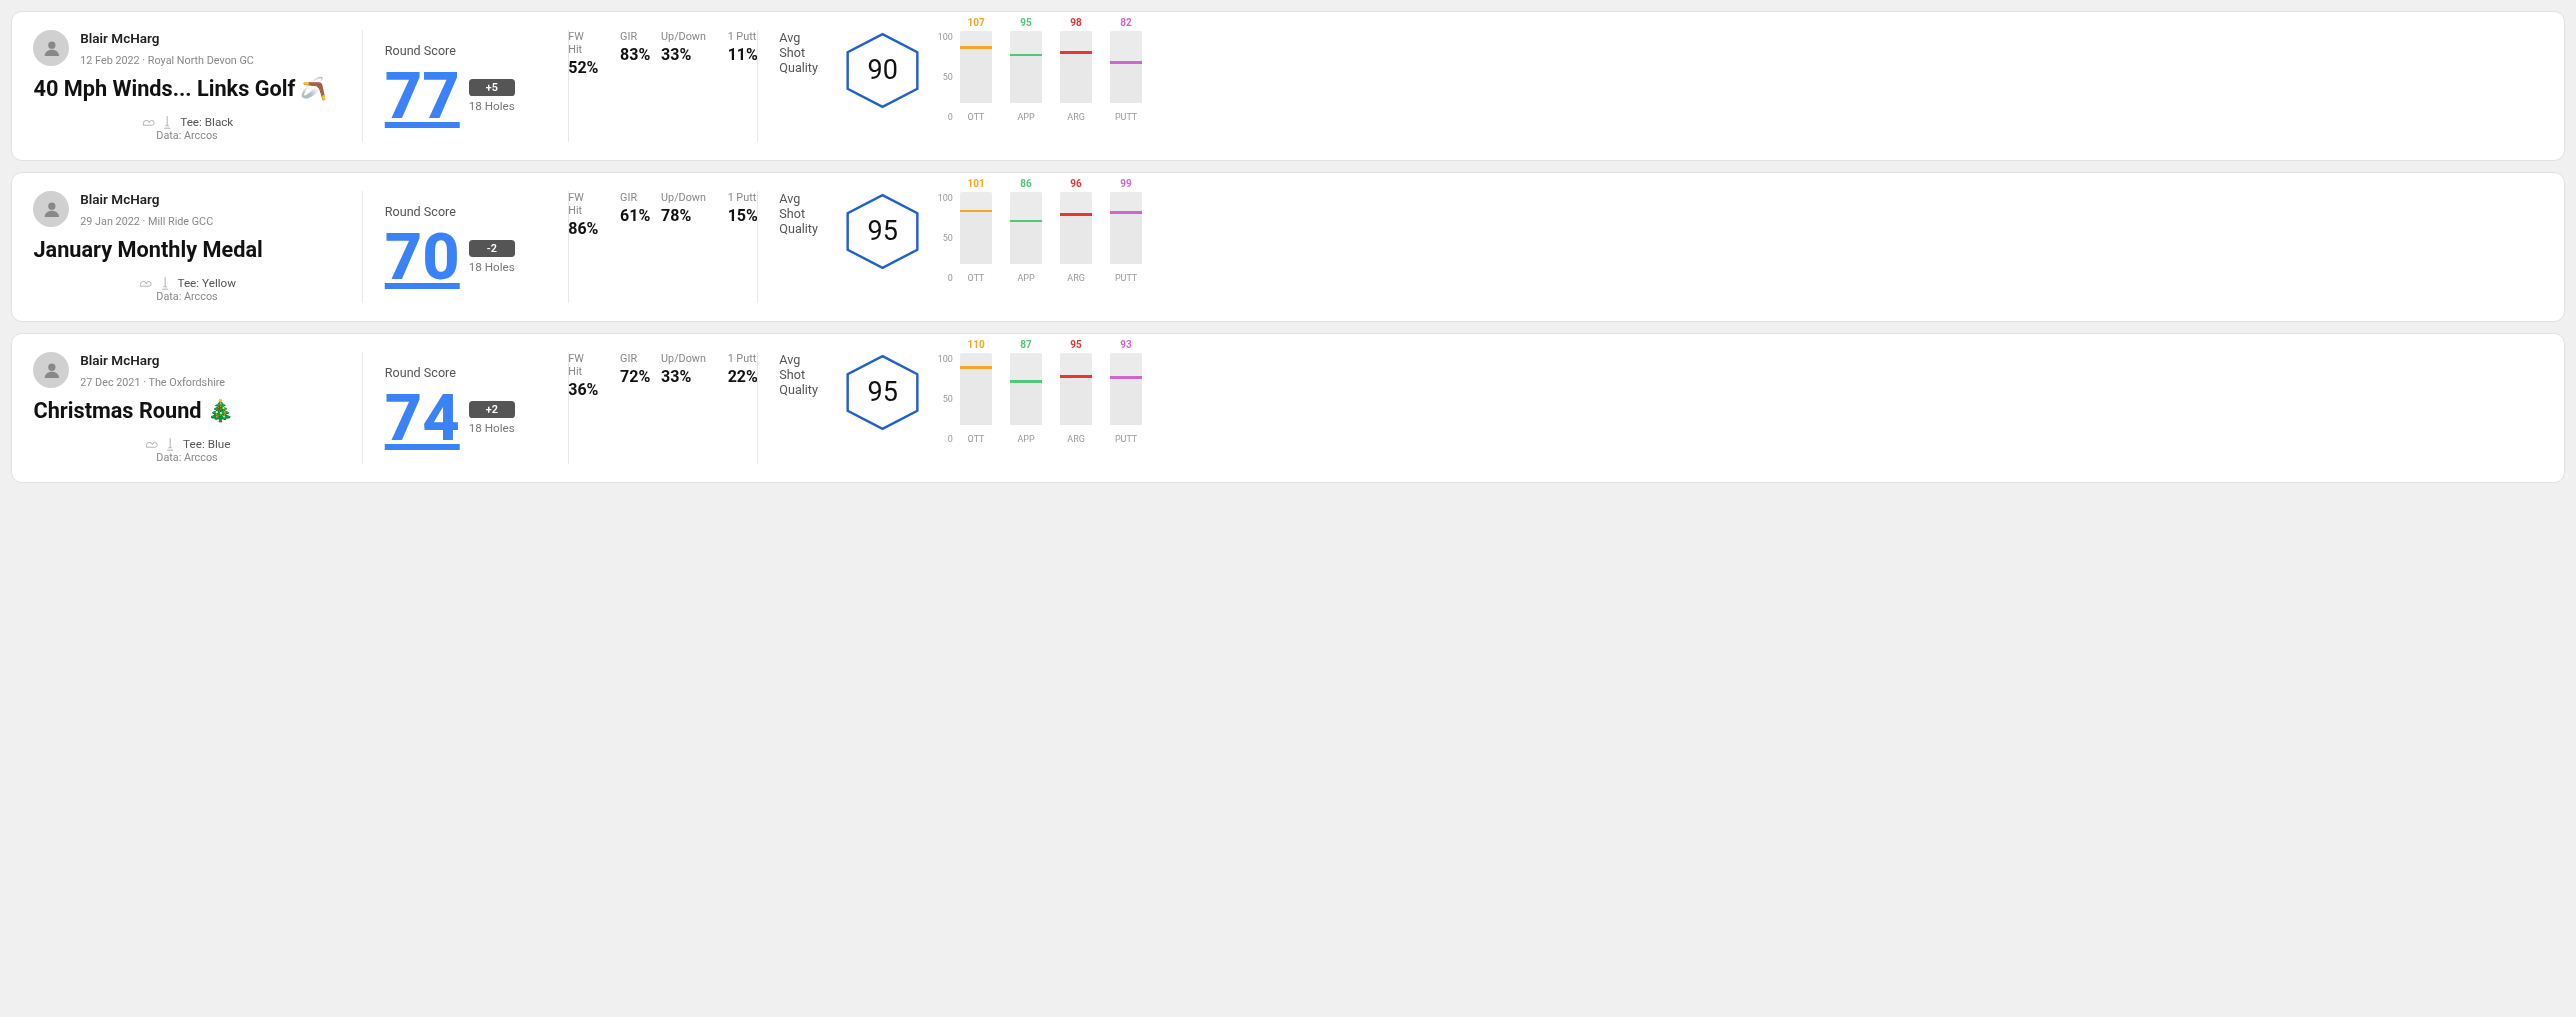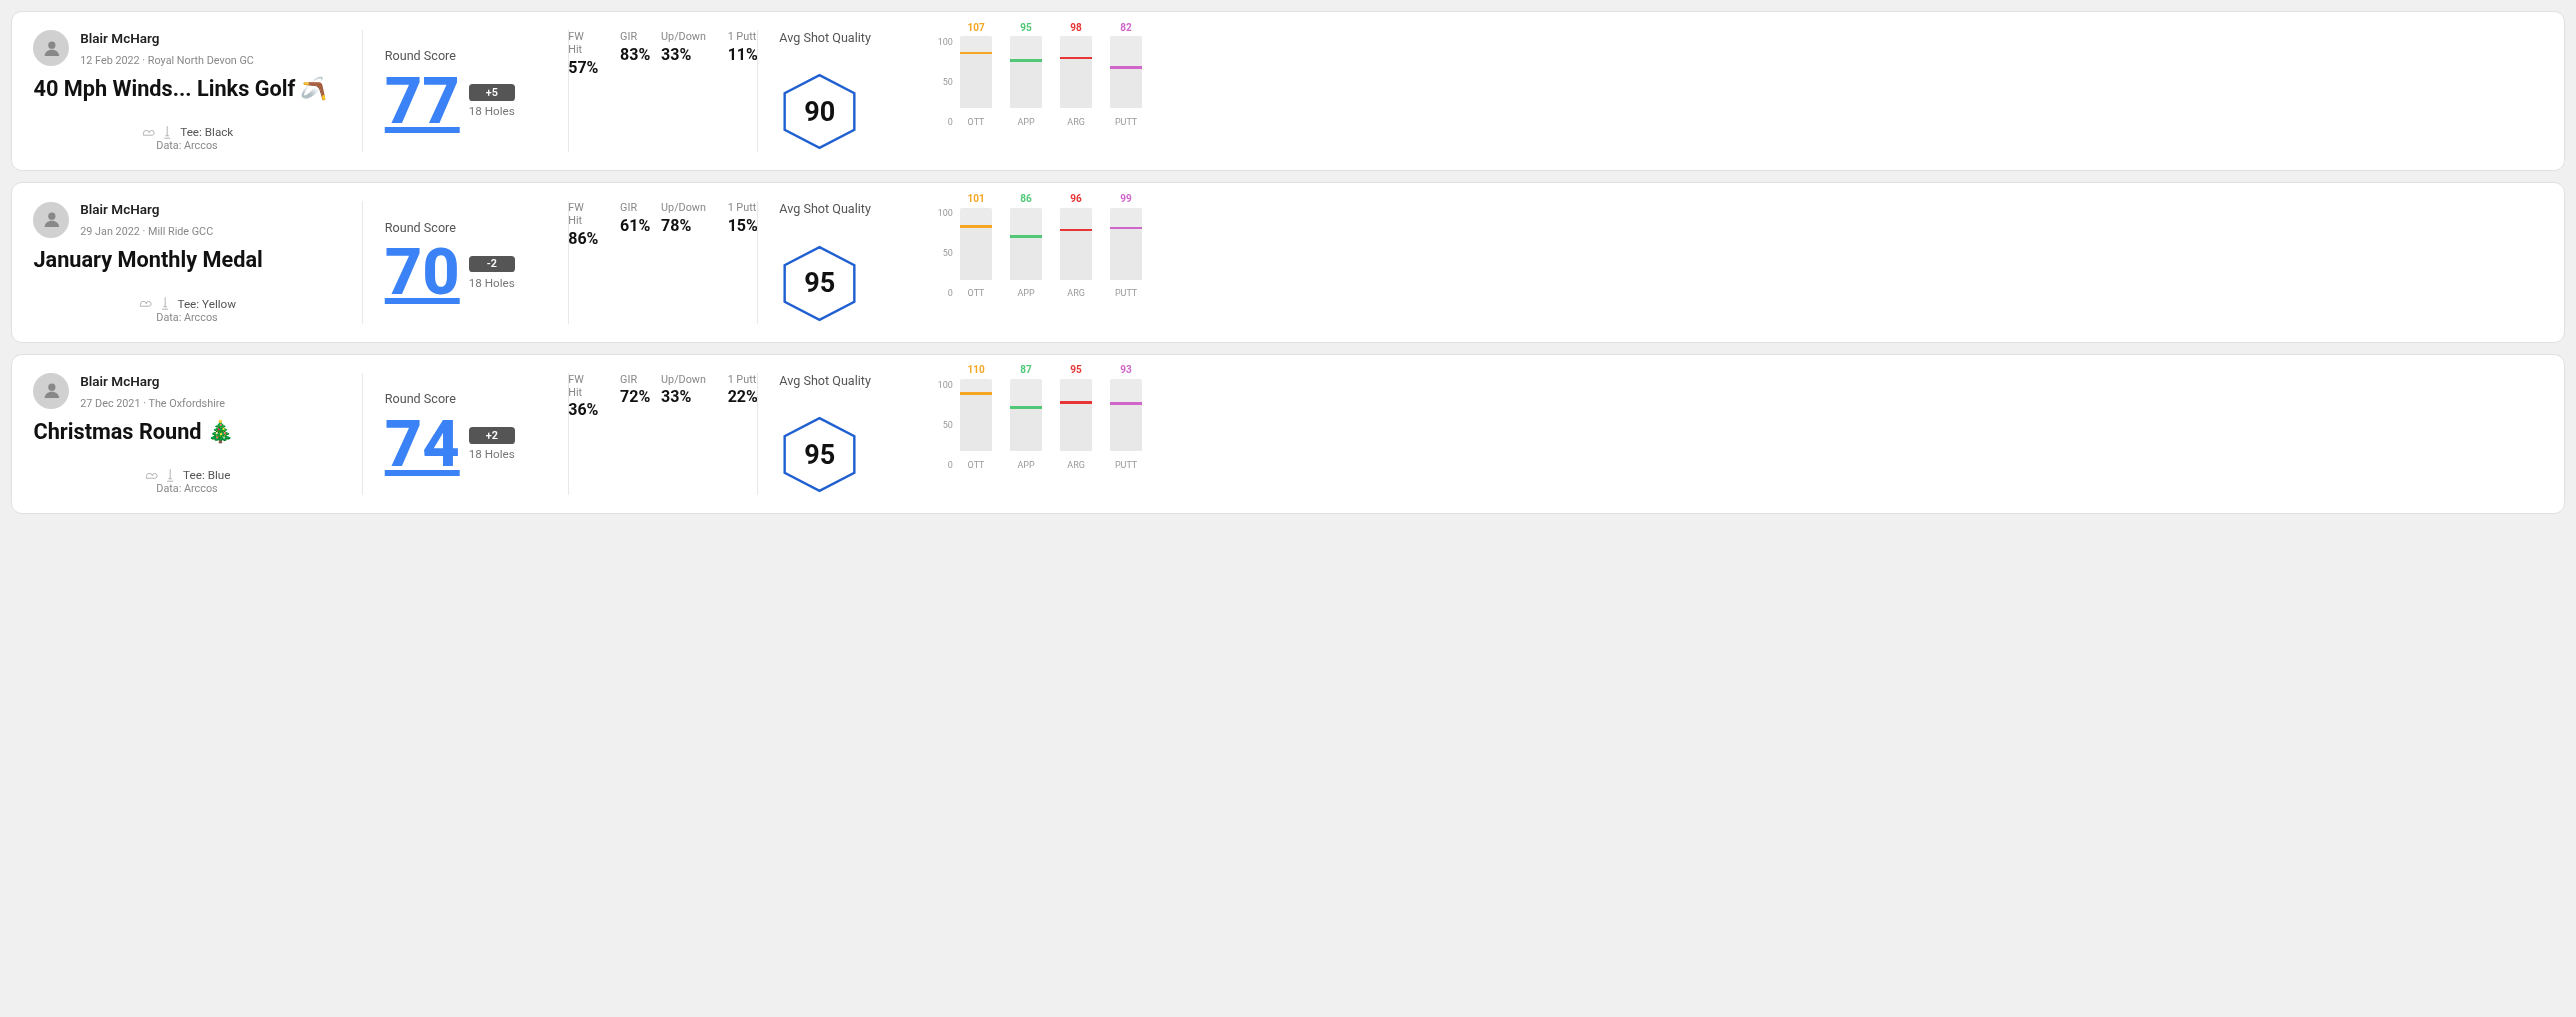--- a/index.html
+++ b/index.html
@@ -155,21 +155,21 @@
     }
     .stat-value {
       font-size: 16px;
       font-weight: 700;
       color: #111;
     }
     .quality-section {
       width: 144px;
       flex-shrink: 0;
       display: flex;
-      flex-direction: column;
+      flex-direction: row;
       justify-content: center;
       align-items: flex-start;
       gap: 23px;
     }
     .quality-label {
       font-size: 12.6px;
       color: #555;
       margin-bottom: 3.6px;
     }
     .hexagon-container {
@@ -185,21 +185,21 @@
       align-items: center;
       justify-content: center;
     }
     .hexagon svg {
       position: absolute;
       top: 0; left: 0;
       width: 100%; height: 100%;
     }
     .hexagon-score {
       font-size: 27px;
-      font-weight: 700;
+      font-weight: 400;
       color: #111;
       position: relative;
       z-index: 1;
     }
     .chart-section {
       flex: 1;
       display: flex;
       flex-direction: column;
       justify-content: center;
       padding-left: 14.4px;
@@ -311,21 +311,21 @@
         </div>
       </div>
     </div>
 
     <div class="divider"></div>
 
     <div class="stats-section">
       <div class="stats-row">
         <div class="stat-item">
           <span class="stat-label">FW Hit</span>
-          <span class="stat-value">57%</span>
+          <span class="stat-value">52%</span>
         </div>
         <div class="stat-item">
           <span class="stat-label">GIR</span>
           <span class="stat-value">83%</span>
         </div>
       </div>
       <div class="stats-row">
         <div class="stat-item">
           <span class="stat-label">Up/Down</span>
           <span class="stat-value">33%</span>

